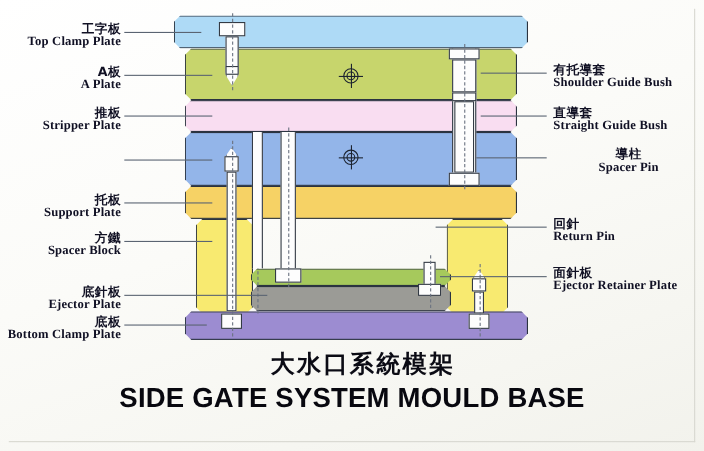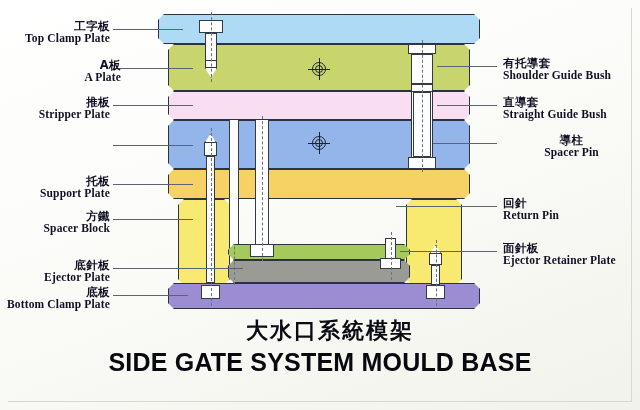--- a/index.html
+++ b/index.html
@@ -142,21 +142,21 @@
     <div class="lead" style="left:437px;top:105px;width:60px;"></div>
     <div class="lead" style="left:433px;top:143px;width:64px;"></div>
     <div class="lead" style="left:396px;top:206px;width:101px;"></div>
     <div class="lead" style="left:400px;top:251px;width:97px;"></div>
   </div>
 
   <div class="lbl" style="left:0;top:21px;width:110px;">
     <span class="cn">工字板</span>
     <span class="en">Top Clamp Plate</span>
   </div>
-  <div class="lbl" style="left:0;top:60px;width:110px;padding-left:11px;">
+  <div class="lbl" style="left:0;top:60px;width:110px;">
     <span class="cn">A板</span>
     <span class="en">A Plate</span>
   </div>
   <div class="lbl" style="left:0;top:97px;width:110px;">
     <span class="cn">推板</span>
     <span class="en">Stripper Plate</span>
   </div>
   <div class="lbl" style="left:0;top:176px;width:110px;">
     <span class="cn">托板</span>
     <span class="en">Support Plate</span>

